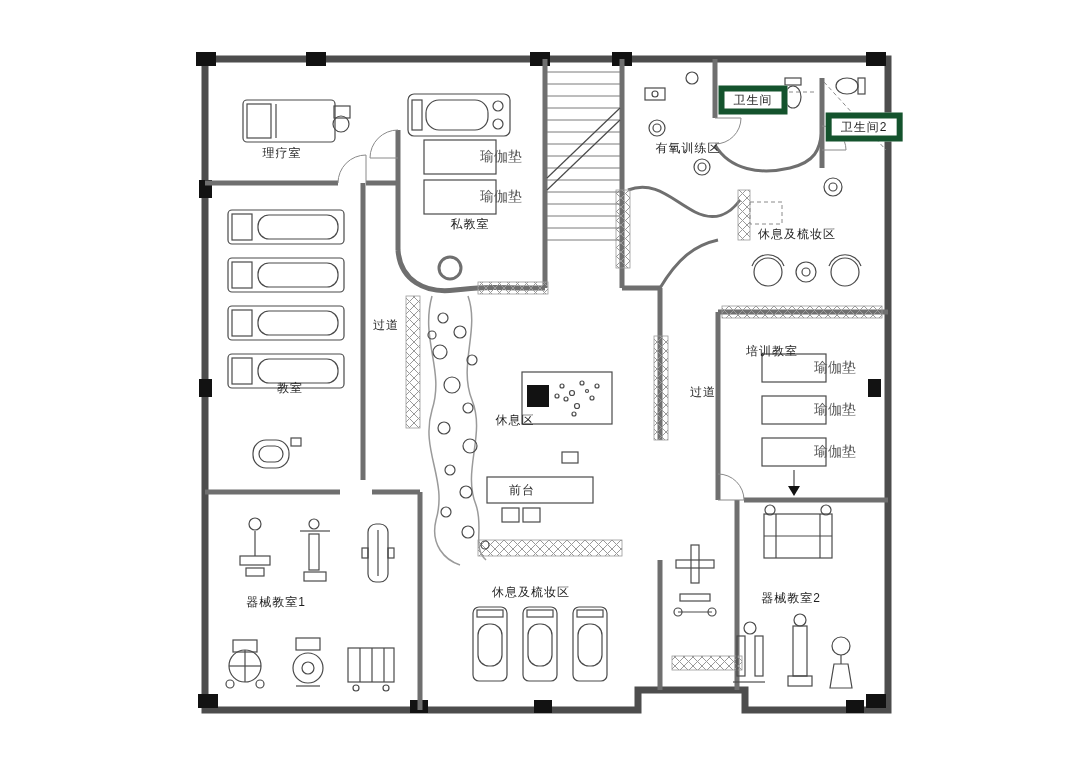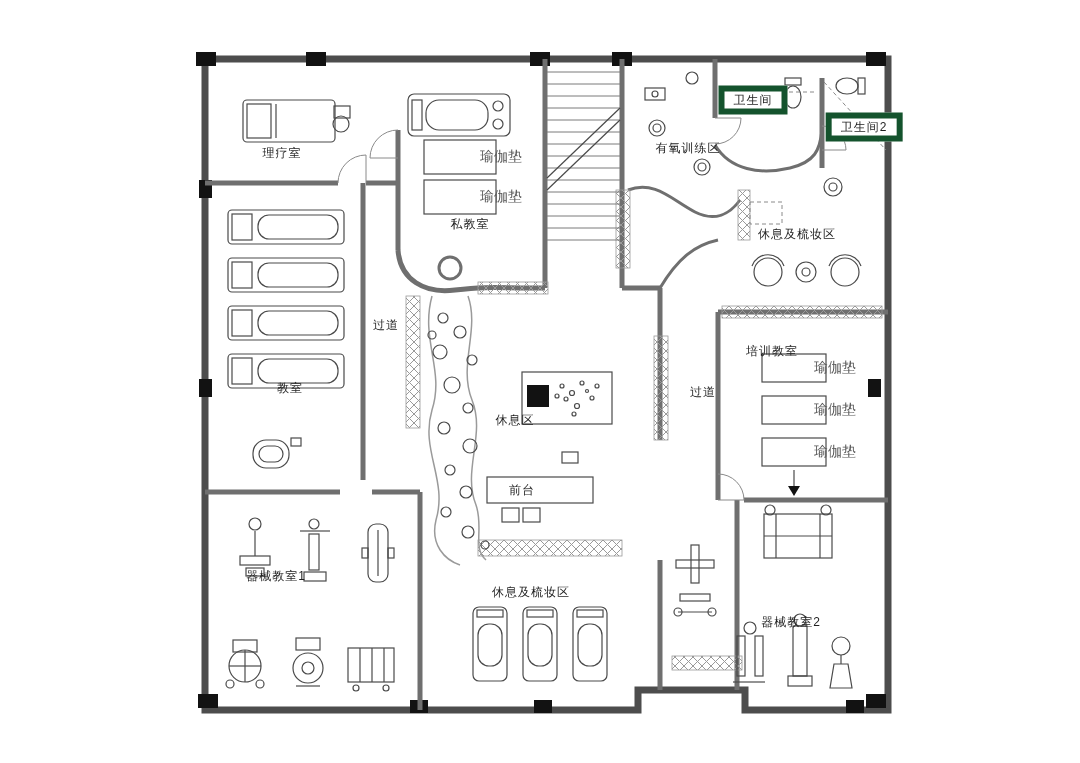--- a/index.html
+++ b/index.html
@@ -357,23 +357,23 @@
   <div class="lbl" style="left:688px;top:148px">有氧训练区</div>
   <div class="lbl boxed" style="left:753px;top:100px">卫生间</div>
   <div class="lbl boxed" style="left:864px;top:127px">卫生间2</div>
   <div class="lbl" style="left:797px;top:234px">休息及梳妆区</div>
   <div class="lbl" style="left:772px;top:351px">培训教室</div>
   <div class="lbl" style="left:386px;top:325px">过道</div>
   <div class="lbl" style="left:290px;top:388px">教室</div>
   <div class="lbl" style="left:515px;top:420px">休息区</div>
   <div class="lbl" style="left:703px;top:392px">过道</div>
   <div class="lbl small" style="left:522px;top:490px">前台</div>
-  <div class="lbl" style="left:276px;top:576px">器械教室1</div>
+  <div class="lbl" style="left:276px;top:602px">器械教室1</div>
   <div class="lbl" style="left:531px;top:592px">休息及梳妆区</div>
-  <div class="lbl" style="left:791px;top:622px">器械教室2</div>
+  <div class="lbl" style="left:791px;top:598px">器械教室2</div>
 
   <div class="mat-lbl" style="left:460px;top:157px">瑜伽垫</div>
   <div class="mat-lbl" style="left:460px;top:197px">瑜伽垫</div>
   <div class="mat-lbl" style="left:794px;top:368px">瑜伽垫</div>
   <div class="mat-lbl" style="left:794px;top:410px">瑜伽垫</div>
   <div class="mat-lbl" style="left:794px;top:452px">瑜伽垫</div>
 
 </div>
 
 </body></html>

